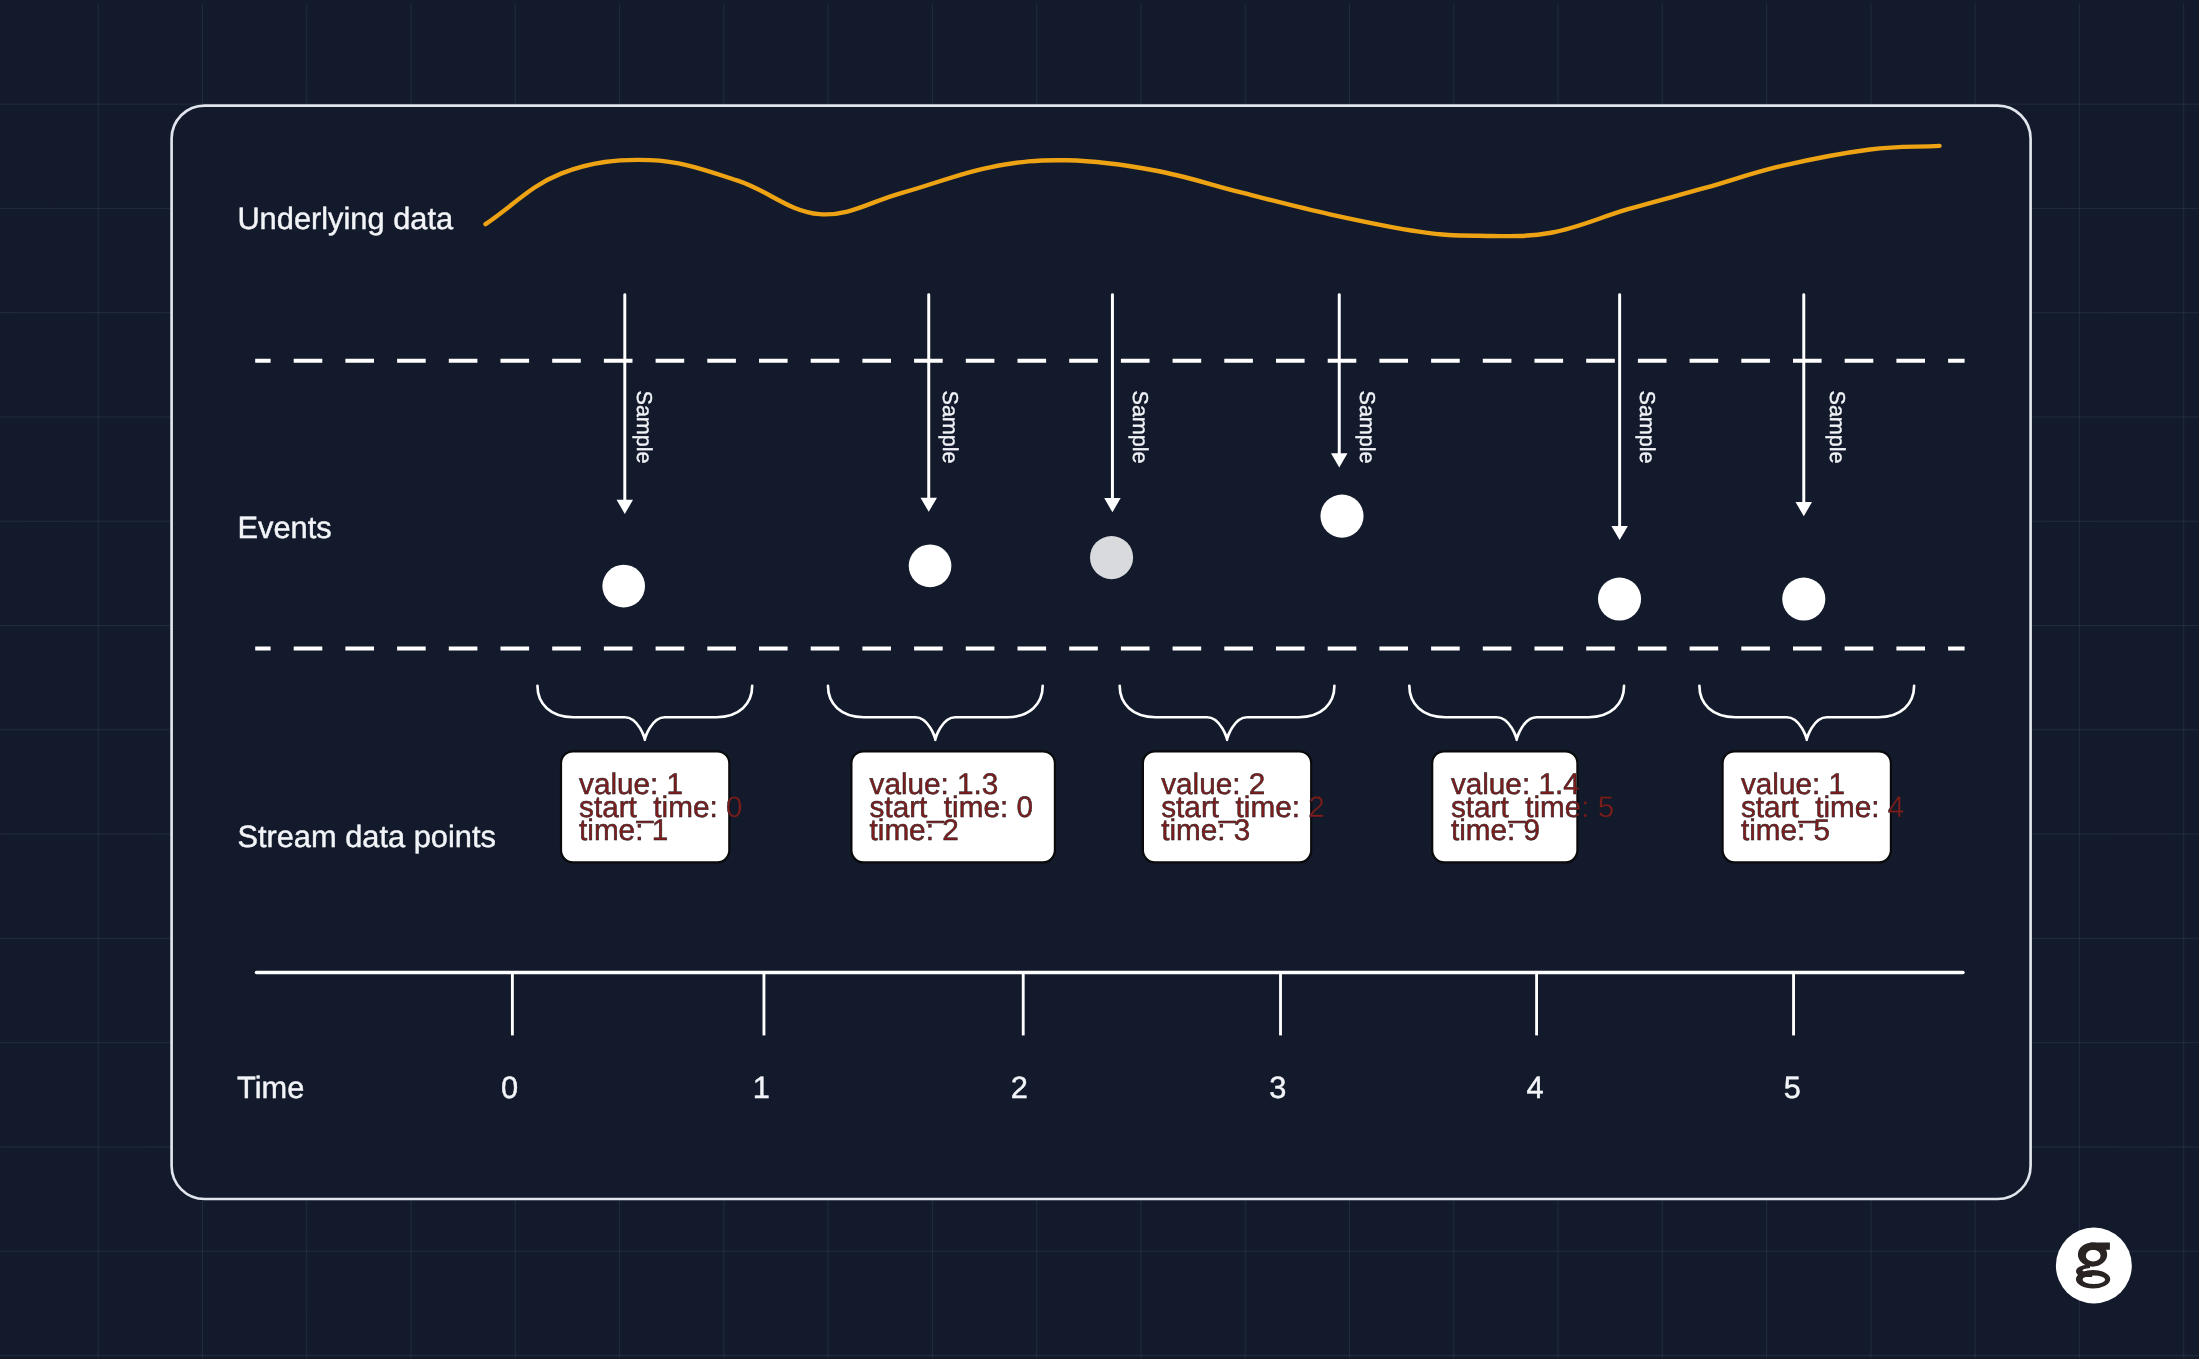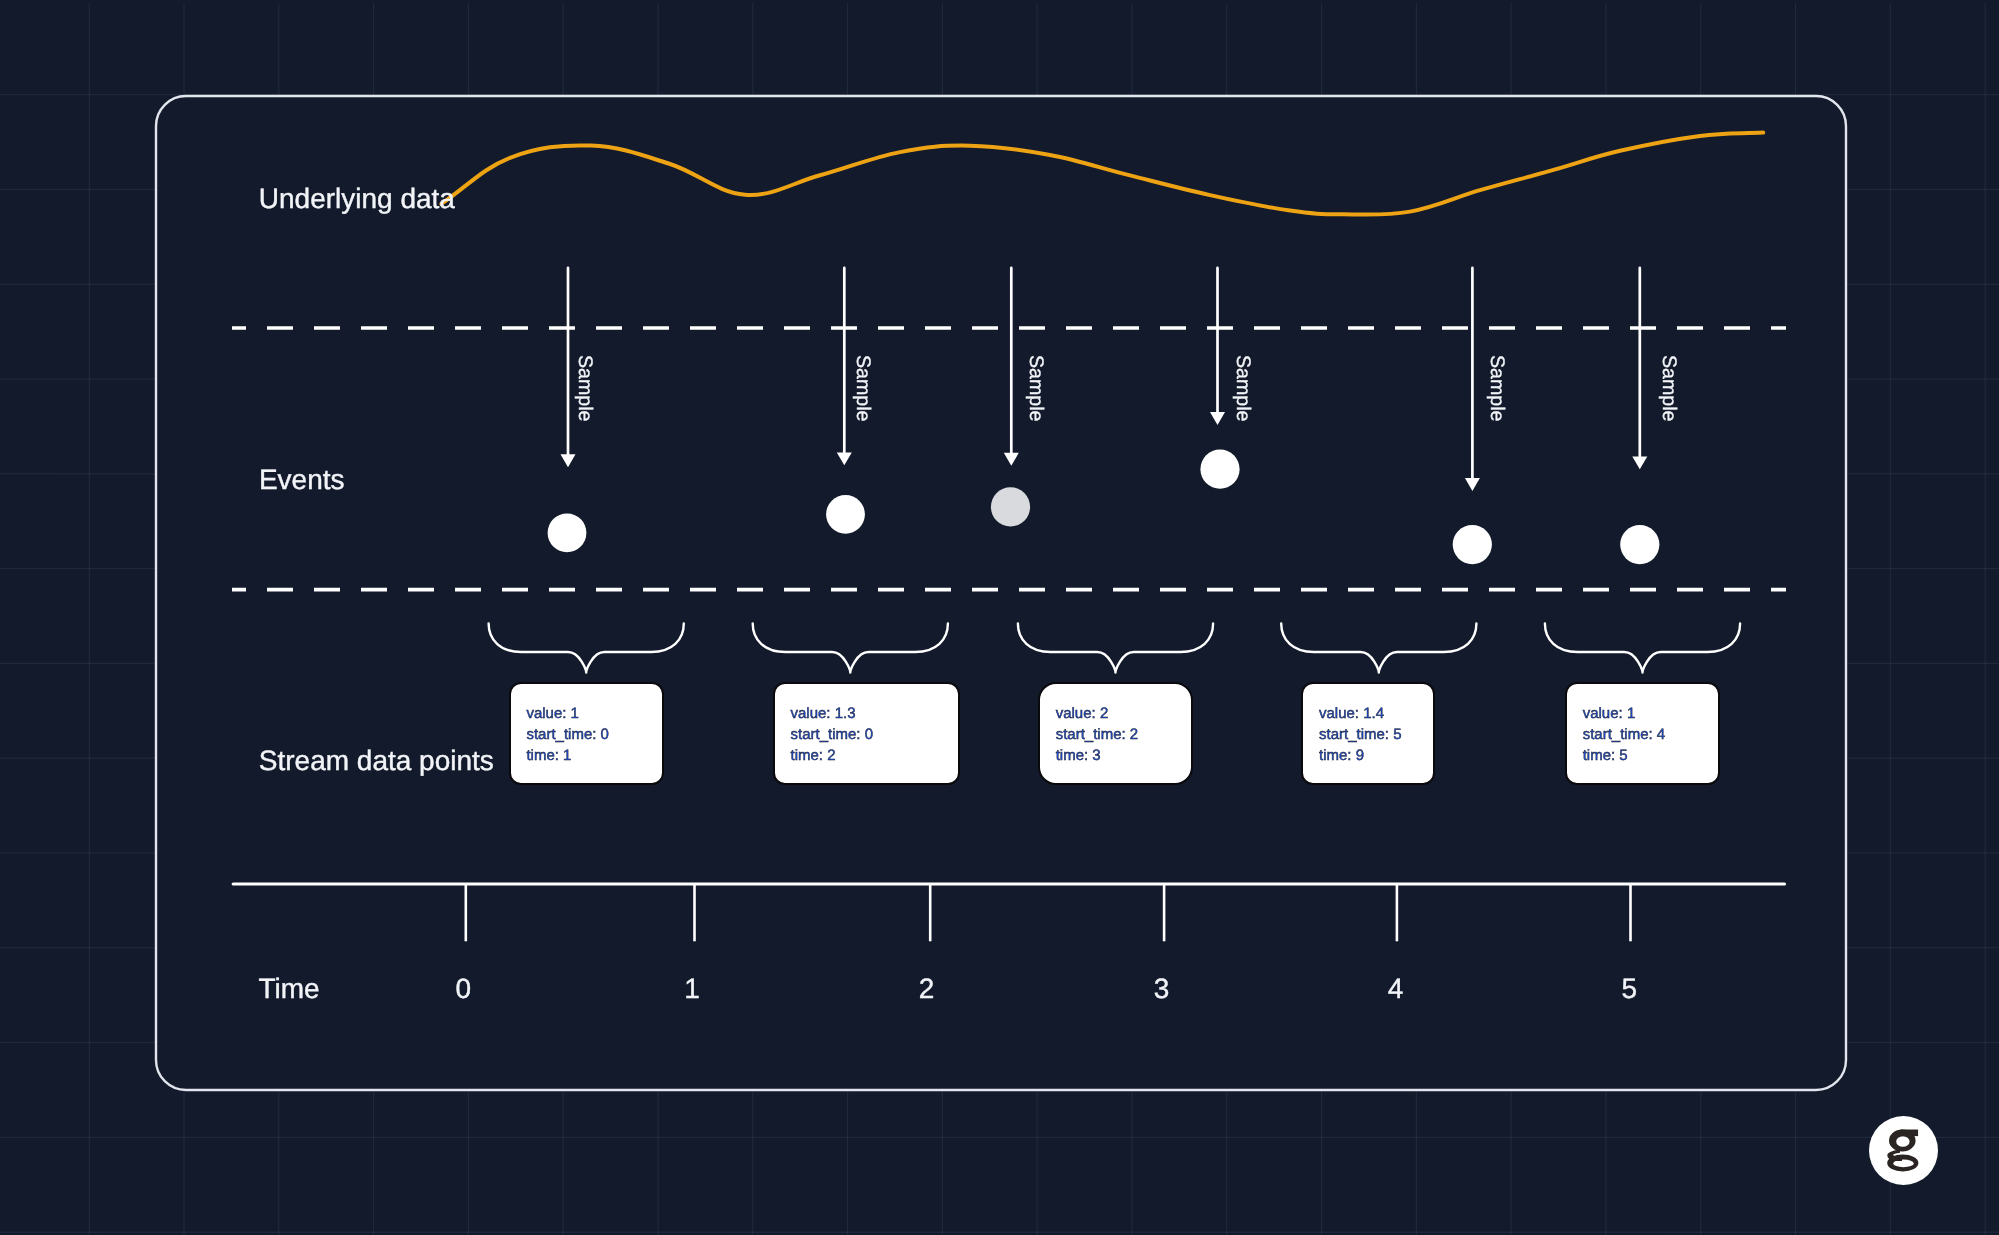--- a/index.html
+++ b/index.html
@@ -13,24 +13,24 @@
   }
   #grid{position:absolute;left:0;top:3px;width:1999px;height:1232px;
     background-image:
       linear-gradient(to right, transparent calc(100% - 1.1px), rgba(152,168,206,0.115) 0),
       linear-gradient(to bottom, transparent calc(100% - 1.1px), rgba(152,168,206,0.115) 0);
     background-size:94.8px 94.8px;
     background-position:-5.1px -2.7px;
   }
   #stage{position:absolute;inset:0;}
   svg.layer{position:absolute;left:0;top:0;width:1999px;height:1235px;overflow:visible;}
-  .lbl{position:absolute;color:#f2f4f8;font-size:28px;line-height:32px;white-space:nowrap;transform:translateZ(0);margin-left:43px;
+  .lbl{position:absolute;color:#f2f4f8;font-size:28px;line-height:32px;white-space:nowrap;transform:translateZ(0);
        -webkit-text-stroke:0.4px #f2f4f8;}
   .dbox{position:absolute;background:#ffffff;border:2.6px solid #0a0a0d;border-radius:12px;
-        box-sizing:border-box;color:#1d4ed8;font-size:15px;line-height:21.3px;padding-left:12px;}
+        box-sizing:border-box;color:#7f1d1d;font-size:27px;line-height:21.3px;padding-left:12px;}
   .dbox .t{position:absolute;left:15.6px;top:18.8px;white-space:nowrap;transform:translateZ(0);
            -webkit-text-stroke:0.45px #1b1b21;}
   .samp{position:absolute;color:#f2f4f8;font-size:19.6px;white-space:nowrap;
         writing-mode:vertical-rl;line-height:23px;transform:translateZ(0);-webkit-text-stroke:0.35px #f2f4f8;}
   .tick-lbl{position:absolute;color:#f2f4f8;font-size:28px;line-height:32px;text-align:center;transform:translateZ(0);
             -webkit-text-stroke:0.4px #f2f4f8;}
   #logo{position:absolute;border-radius:50%;background:#fff;}
 </style>
 </head>
 <body>
@@ -112,21 +112,21 @@
           <div>time: 1</div>
         </div>
       </div>
       <div class="dbox" style="left: 772.9px; top: 681.8px; width: 187px; height: 103.4px;">
         <div class="t">
           <div>value: 1.3</div>
           <div>start_time: 0</div>
           <div>time: 2</div>
         </div>
       </div>
-      <div class="dbox" style="left: 1038.1px; top: 681.8px; width: 154.8px; height: 103.4px; border-radius: 18px;">
+      <div class="dbox" style="left: 1038.1px; top: 681.8px; width: 154.8px; height: 103.4px;">
         <div class="t">
           <div>value: 2</div>
           <div>start_time: 2</div>
           <div>time: 3</div>
         </div>
       </div>
       <div class="dbox" style="left: 1301.4px; top: 681.8px; width: 134px; height: 103.4px;">
         <div class="t">
           <div>value: 1.4</div>
           <div>start_time: 5</div>

